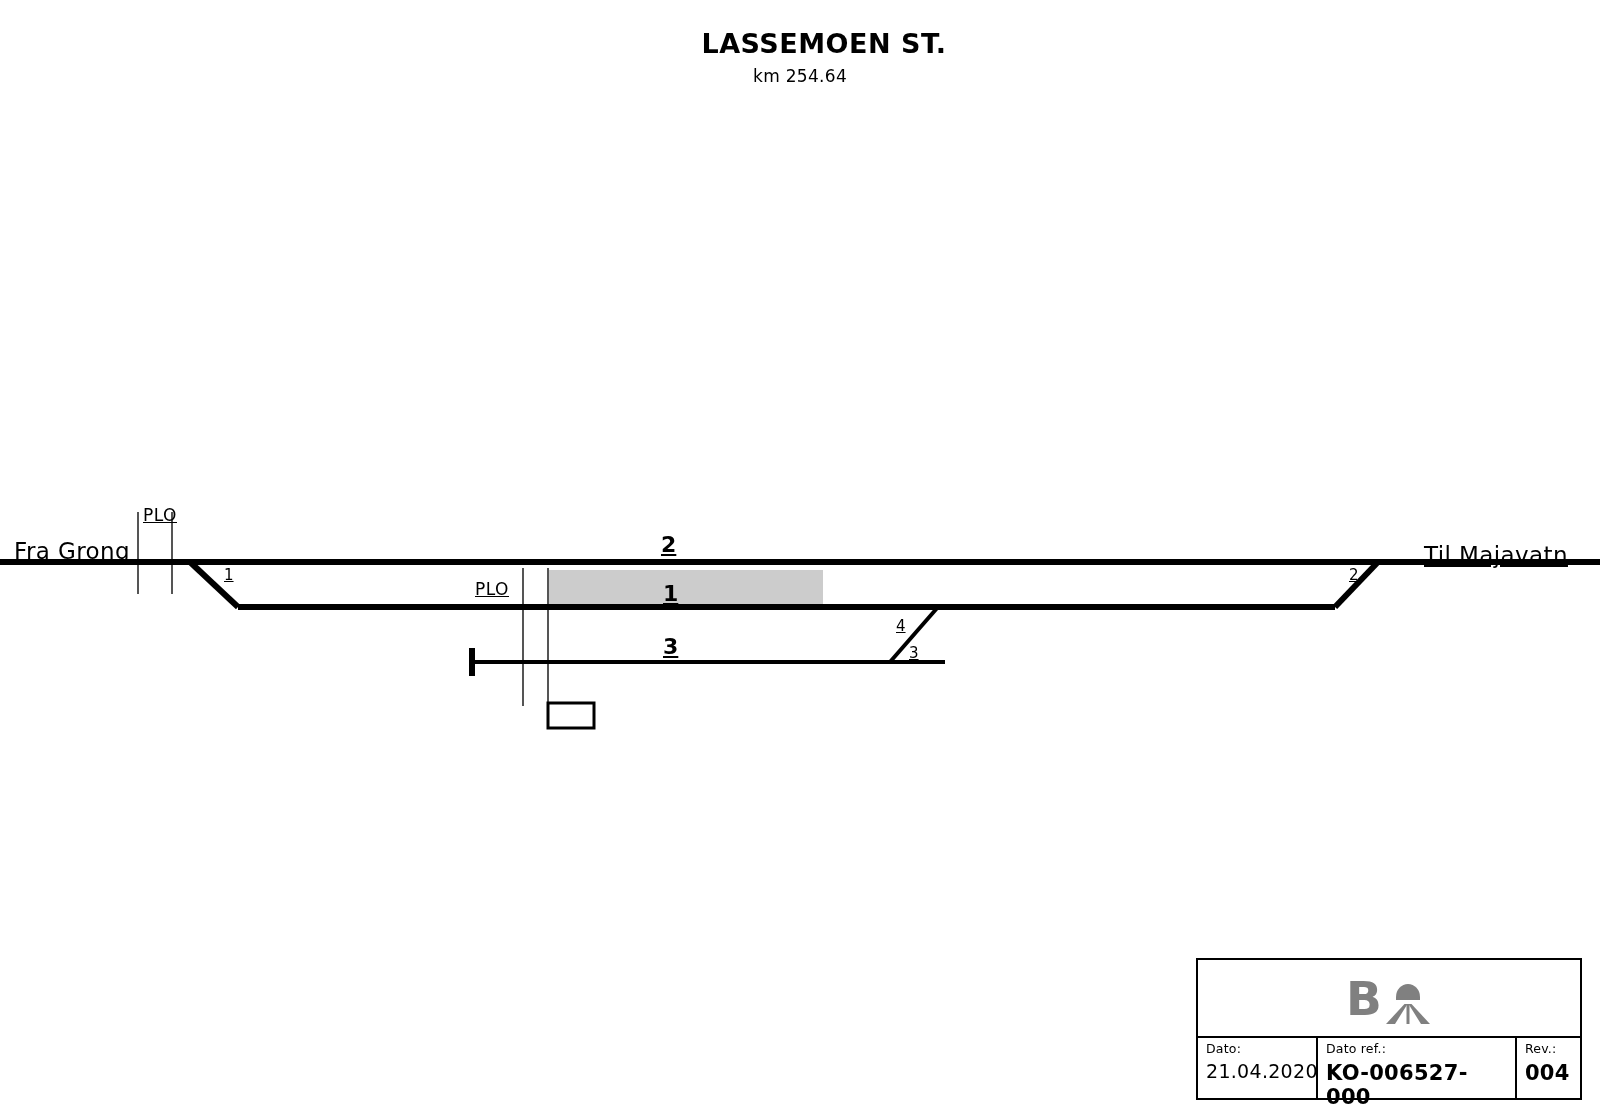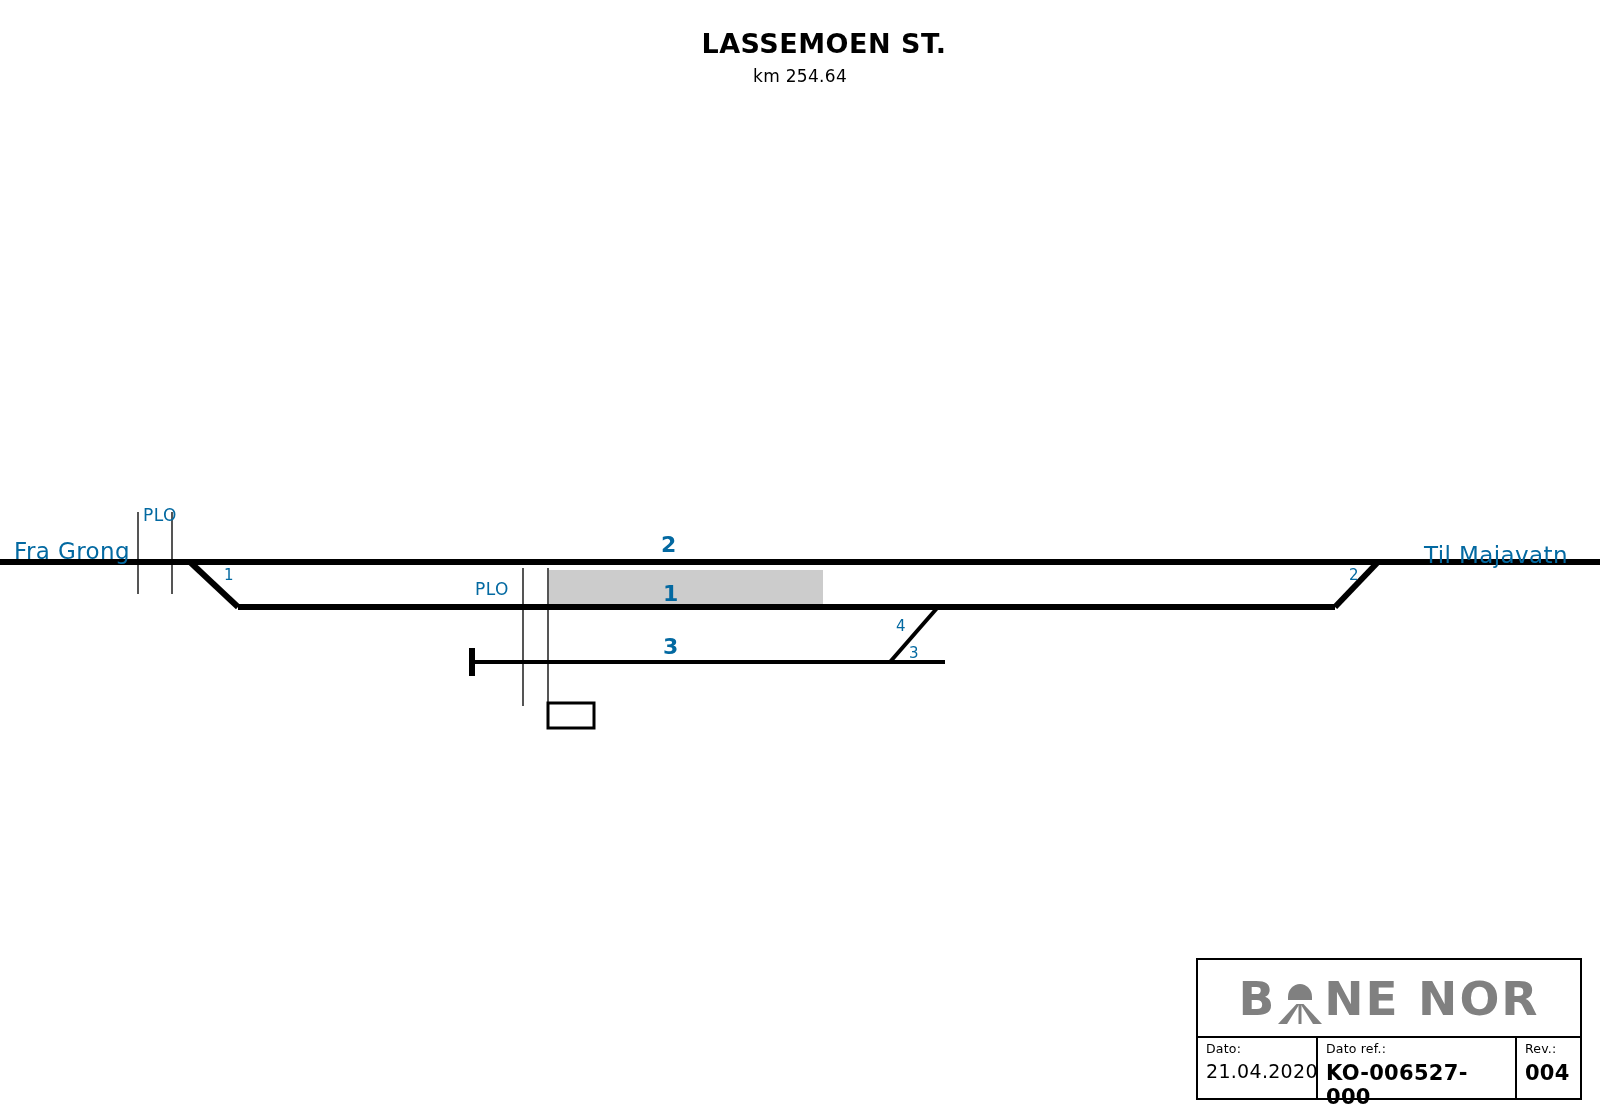--- a/index.html
+++ b/index.html
@@ -49,21 +49,22 @@
   }
   #schematic svg {
     display: block;
   }
 
   
   .diag-label {
     position: absolute;
     font-family: "DejaVu Sans", "Liberation Sans", sans-serif;
     white-space: nowrap;
-    color: #0369a1;
+    color: #000000;
+    text-decoration: underline;
   }
   .endpoint-label {
     font-size: 23px;
     font-weight: 500;
     letter-spacing: 0.4px;
   }
   .plo-label {
     font-size: 17px;
     font-weight: 500;
     letter-spacing: 0.5px;
@@ -222,21 +223,20 @@
       <span class="logo-mark">
         <svg viewBox="0 0 46 52" width="46" height="52" xmlns="http://www.w3.org/2000/svg">
 
           <path d="M11 23 A12 13 0 0 1 35 23 L35 26 L11 26 Z" fill="#808080"></path>
 
           <polygon points="21.5,30 24.5,30 24.5,50 21.5,50" fill="#808080"></polygon>
           <polygon points="19.5,30 22.5,30 10,50 1,50" fill="#808080"></polygon>
           <polygon points="23.5,30 26.5,30 45,50 36,50" fill="#808080"></polygon>
         </svg>
       </span>
-      <span class="logo-text">NE NOR</span>
     </div>
   </div>
 
   <div id="meta-row">
     <div class="meta-cell cell-dato">
       <span class="meta-label">Dato:</span>
       <span class="meta-value small">21.04.2020</span>
     </div>
     <div class="meta-cell cell-arkiv">
       <span class="meta-label">Dato ref.:</span>

